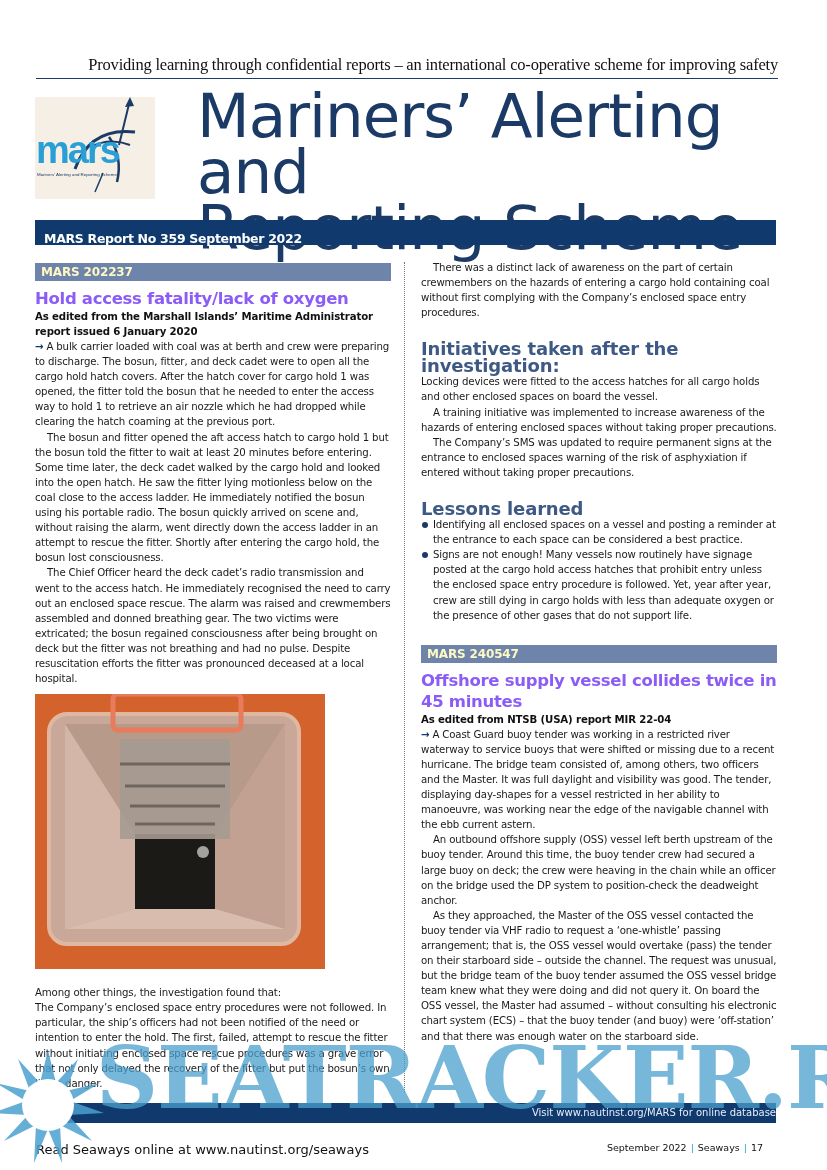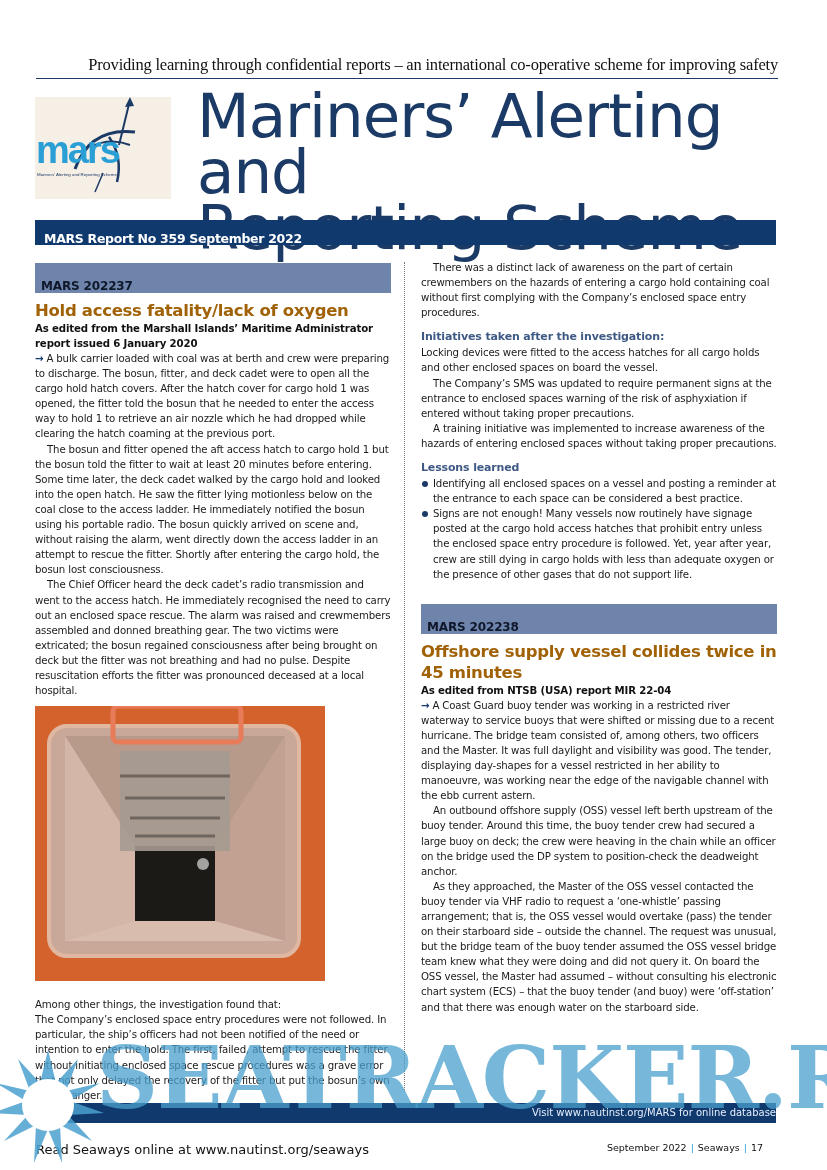--- a/index.html
+++ b/index.html
@@ -7,21 +7,21 @@
   body { position: relative; font-family: "DejaVu Sans", sans-serif; color: #1a1a1a; }
 
   .tagline {
     position: absolute; left: 36px; top: 55px; width: 742px;
     font-family: "Liberation Serif", serif; font-size: 16.5px; color: #111;
     letter-spacing: -0.2px; white-space: nowrap; text-align: right;
   }
   .tagline-rule { position: absolute; left: 36px; top: 78px; width: 742px; height: 1px; background: #1b3a66; }
 
   .logo {
-    position: absolute; left: 35px; top: 97px; width: 136px; height: 102px;
+    position: absolute; left: 35px; top: 97px; width: 120px; height: 102px;
     background: #f6efe6;
   }
   .logo svg { position: absolute; left: 0; top: 0; }
   .logo-word {
     position: absolute; left: 1px; top: 34px; font-family: "Liberation Sans", sans-serif;
     font-weight: bold; font-size: 38px; color: #2a9fd6; letter-spacing: -2px; line-height: 1;
   }
   .logo-sub {
     position: absolute; left: 2px; top: 75px; font-size: 4.4px; color: #1b3a66;
     font-family: "Liberation Sans", sans-serif; white-space: nowrap;
@@ -39,29 +39,29 @@
     background: #103a6e; color: #fff; font-size: 12.5px; font-weight: bold;
     padding: 11px 9px; letter-spacing: -0.3px;
   }
 
   .col { position: absolute; font-size: 10.2px; line-height: 15.1px; color: #1a1a1a; letter-spacing: -0.15px; }
   .col-left { left: 35px; top: 263px; width: 356px; }
   .col-right { left: 421px; top: 260px; width: 356px; }
   .divider { position: absolute; left: 404px; top: 262px; height: 830px; border-left: 1px dotted #777; }
 
   .section-bar {
-    background: #6e84ab; color: #0f172a; font-weight: bold; font-size: 12px;
-    padding: 15px 6px; height: 18px; line-height: 16px;
+    background: #6e84ab; color: #fef9c3; font-weight: bold; font-size: 12px;
+    padding: 1px 6px; height: 18px; line-height: 16px;
   }
-  .article-title { font-weight: bold; font-size: 16.5px; line-height: 21px; margin-top: 7px; color: #a16207; letter-spacing: -0.3px; }
+  .article-title { font-weight: bold; font-size: 16.5px; line-height: 21px; margin-top: 7px; color: #8b5cf6; letter-spacing: -0.3px; }
   .article-source { font-weight: bold; font-size: 10.2px; line-height: 15px; color: #111; }
   p { text-indent: 0; }
   p.ind { text-indent: 12px; }
   .arrow { color: #103a6e; font-weight: bold; margin-right: 3px; }
-  .sub-head { color: #3e5a84; font-weight: bold; font-size: 11px; line-height: 17px; margin-top: 8px; }
+  .sub-head { color: #3e5a84; font-weight: bold; font-size: 18px; line-height: 17px; margin-top: 20px; }
 
   ul.lessons { list-style: none; }
   ul.lessons li { position: relative; padding-left: 12px; }
   ul.lessons li::before {
     content: ""; position: absolute; left: 1px; top: 5px; width: 6px; height: 6px;
     border-radius: 50%; background: #1b3a66;
   }
 
   .photo {
     margin-top: 8px; width: 290px; height: 275px; position: relative; overflow: hidden;
@@ -142,30 +142,30 @@
 
   <p style="margin-top:16px">Among other things, the investigation found that:</p>
   <p>The Company’s enclosed space entry procedures were not followed. In particular, the ship’s officers had not been notified of the need or intention to enter the hold. The first, failed, attempt to rescue the fitter without initiating enclosed space rescue procedures was a grave error that not only delayed the recovery of the fitter but put the bosun’s own life in danger.</p>
 </div>
 
 <div class="col col-right">
   <p class="ind">There was a distinct lack of awareness on the part of certain crewmembers on the hazards of entering a cargo hold containing coal without first complying with the Company’s enclosed space entry procedures.</p>
 
   <div class="sub-head">Initiatives taken after the investigation:</div>
   <p>Locking devices were fitted to the access hatches for all cargo holds and other enclosed spaces on board the vessel.</p>
+  <p class="ind">A training initiative was implemented to increase awareness of the hazards of entering enclosed spaces without taking proper precautions.</p>
   <p class="ind">The Company’s SMS was updated to require permanent signs at the entrance to enclosed spaces warning of the risk of asphyxiation if entered without taking proper precautions.</p>
-  <p class="ind">A training initiative was implemented to increase awareness of the hazards of entering enclosed spaces without taking proper precautions.</p>
 
   <div class="sub-head">Lessons learned</div>
   <ul class="lessons">
     <li>Identifying all enclosed spaces on a vessel and posting a reminder at the entrance to each space can be considered a best practice.</li>
     <li>Signs are not enough! Many vessels now routinely have signage posted at the cargo hold access hatches that prohibit entry unless the enclosed space entry procedure is followed. Yet, year after year, crew are still dying in cargo holds with less than adequate oxygen or the presence of other gases that do not support life.</li>
   </ul>
 
-  <div class="section-bar" style="margin-top:22px">MARS 202238</div>
+  <div class="section-bar" style="margin-top:22px">MARS 240547</div>
   <div class="article-title">Offshore supply vessel collides twice in 45 minutes</div>
   <div class="article-source">As edited from NTSB (USA) report MIR 22-04</div>
   <p><span class="arrow">→</span><span>A Coast Guard buoy tender was working in a restricted river waterway to service buoys that were shifted or missing due to a recent hurricane. The bridge team consisted of, among others, two officers and the Master. It was full daylight and visibility was good. The tender, displaying day-shapes for a vessel restricted in her ability to manoeuvre, was working near the edge of the navigable channel with the ebb current astern.</span></p>
   <p class="ind">An outbound offshore supply (OSS) vessel left berth upstream of the buoy tender. Around this time, the buoy tender crew had secured a large buoy on deck; the crew were heaving in the chain while an officer on the bridge used the DP system to position-check the deadweight anchor.</p>
   <p class="ind">As they approached, the Master of the OSS vessel contacted the buoy tender via VHF radio to request a ‘one-whistle’ passing arrangement; that is, the OSS vessel would overtake (pass) the tender on their starboard side – outside the channel. The request was unusual, but the bridge team of the buoy tender assumed the OSS vessel bridge team knew what they were doing and did not query it. On board the OSS vessel, the Master had assumed – without consulting his electronic chart system (ECS) – that the buoy tender (and buoy) were ‘off-station’ and that there was enough water on the starboard side.</p>
 </div>
 
 <div class="footer-bar">Visit www.nautinst.org/MARS for online database</div>
 <div class="footer-left">Read Seaways online at www.nautinst.org/seaways</div>
 <div class="footer-right">

